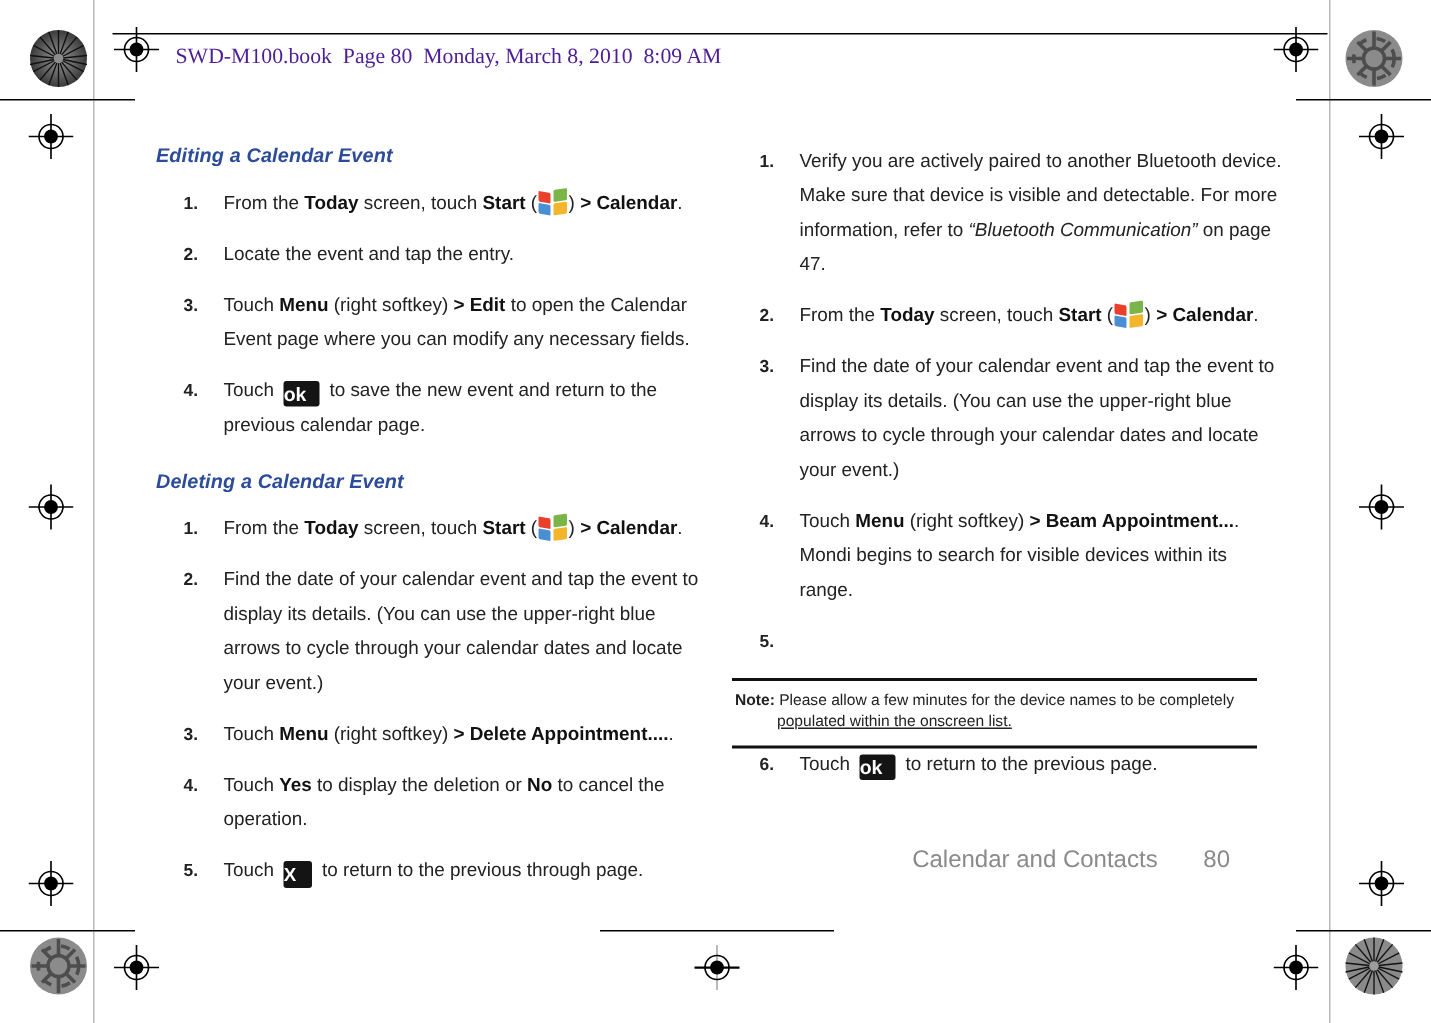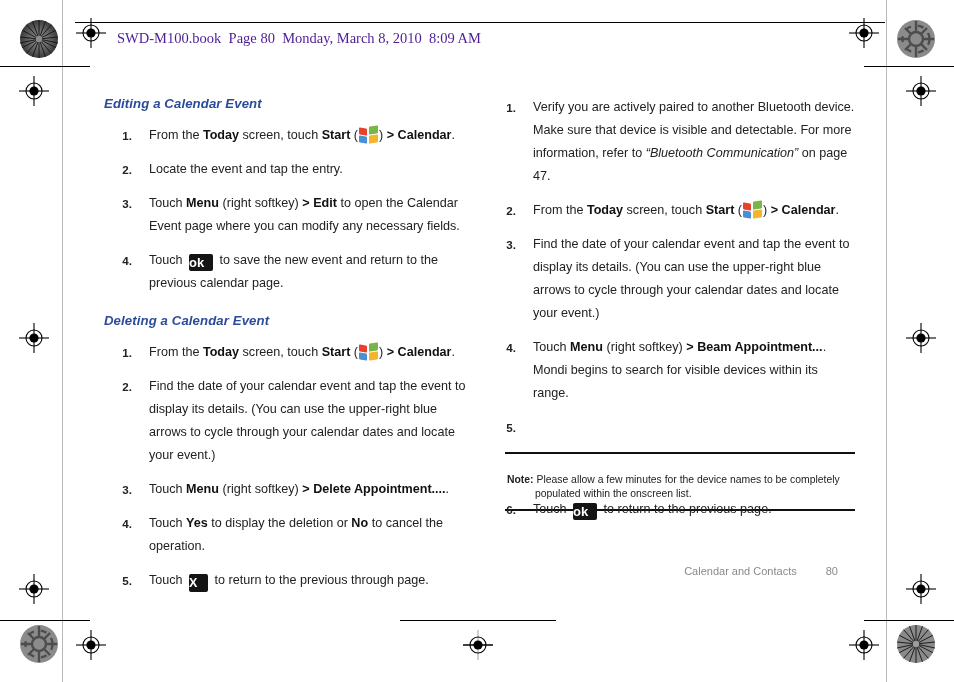--- a/index.html
+++ b/index.html
@@ -76,32 +76,31 @@
     text-align:left;
     margin:0 3px;
   }
   .key-ok{width:24px;height:17px;line-height:17px;font-size:13px;border-radius:2px;}
   .key-x{width:19px;height:18px;line-height:18px;font-size:12.5px;border-radius:2px;}
 
   
   .note{
     position:absolute;left:488px;width:350px;
     border-top:2.4px solid #111;border-bottom:2.4px solid #111;
-    padding:19px 0 8px 0;
-    margin-left:17px;
+    padding:7px 0 8px 0;
   }
   .note-inner{font-size:10.4px;line-height:14px;color:#222;padding-left:2px;}
   .note-inner .lbl{font-weight:bold;}
   .note-body{display:inline;}
-  .note-cont{display:block;padding-left:28px;}
+  .note-cont{display:block;padding-left:28px;text-decoration:underline;}
 
   
   .footer{
-    position:absolute;left:488px;top:565px;width:350px;
-    text-align:right;font-size:11px;color:#8a8a8a;
+    position:absolute;left:470px;top:565px;width:350px;
+    text-align:right;font-size:16px;color:#8a8a8a;
   }
   .footer .pg{display:inline-block;margin-left:26px;color:#8a8a8a;}
 </style>
 </head>
 <body>
 
 <div>
 
   <svg class="swatch" style="left:19px;top:19px;" width="40" height="40" viewBox="0 0 40 40">
     <defs>

